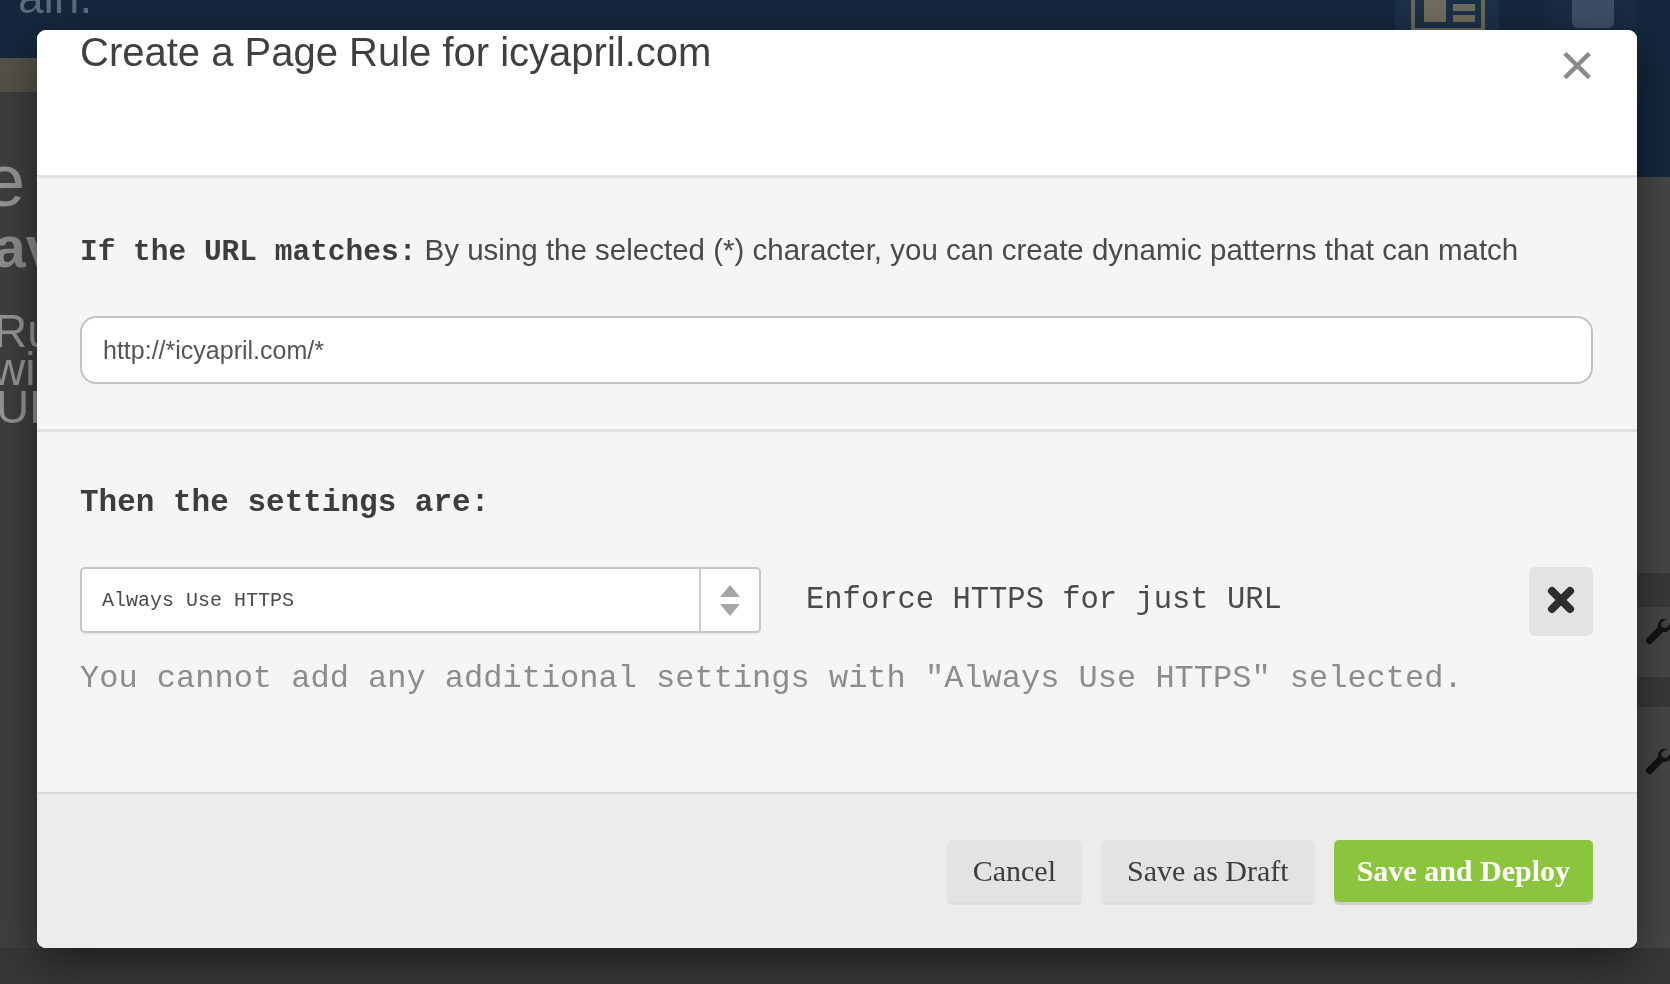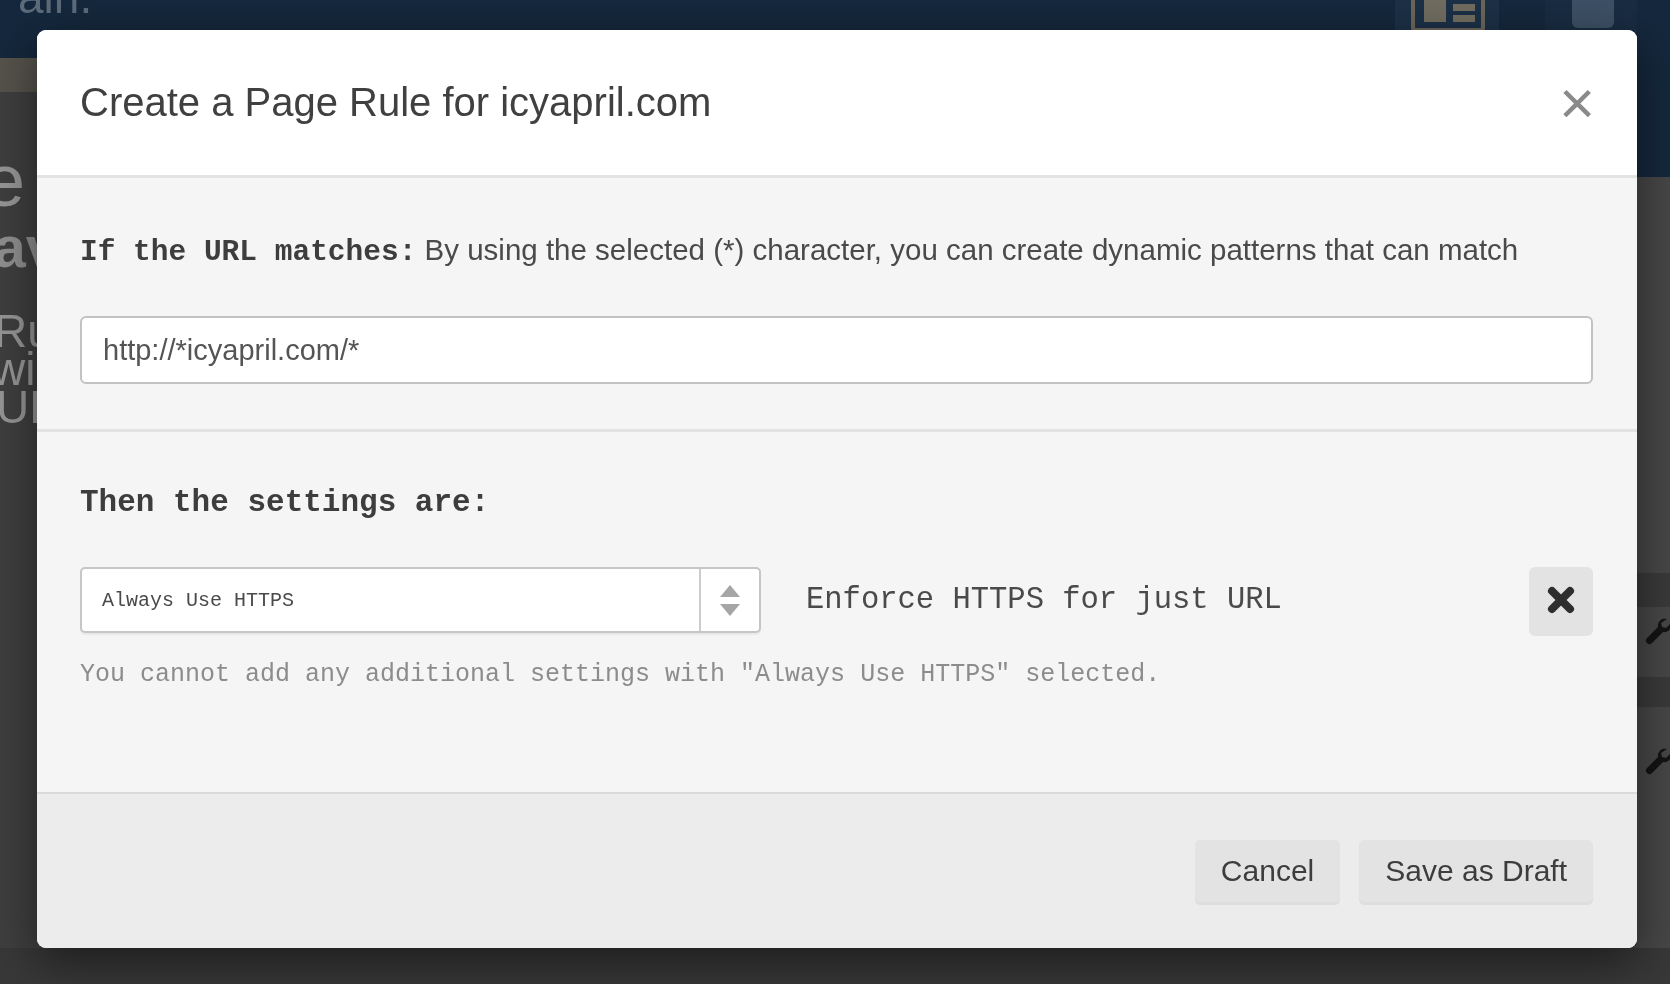--- a/index.html
+++ b/index.html
@@ -35,61 +35,61 @@
   .right-line{position:absolute;left:1637px;top:965px;width:33px;height:3px;background:#2e2e2e;}
   .wrench{position:absolute;left:1642px;}
   .w1{top:616px;} .w2{top:746px;}
 
   .bottom-strip{position:absolute;left:0;top:948px;width:1670px;height:36px;background:#383838;}
 
   
   .modal{position:absolute;left:37px;top:30px;width:1600px;height:918px;background:#ffffff;
          border-radius:9px;box-shadow:0 14px 48px rgba(0,0,0,.5);overflow:hidden;
          display:flex;flex-direction:column;}
-  .modal-header{height:145px;flex:0 0 auto;display:flex;align-items:center;
+  .modal-header{height:145px;flex:0 0 auto;display:flex;align-items:flex-start;
                 justify-content:space-between;padding:0 30px 0 43px;background:#fff;}
   .modal-title{font-size:40px;font-weight:400;color:#404040;margin:0;}
   .close-btn{border:none;background:none;width:60px;height:70px;cursor:pointer;
              font-size:62px;line-height:60px;color:#8a8a8a;font-family:inherit;padding:0;}
   .hr{height:3px;background:#e3e3e3;flex:0 0 auto;}
 
   .modal-body{flex:1 1 auto;background:#f5f5f5;}
   .url-section{padding:50px 44px 0 43px;}
   .url-desc{font-size:29.5px;line-height:44px;color:#4a4a4a;margin:0;}
   .url-desc .bold{font-weight:700;color:#3d3d3d;font-family:Liberation Mono, monospace;}
   .url-desc .line2{display:block;}
   .learn-link{color:#2f7dc0;text-decoration:none;margin-left:9px;cursor:pointer;}
   .url-input{display:block;margin-top:42px;width:100%;box-sizing:border-box;height:68px;
-             border:2px solid #c2c2c2;border-radius:6px;background:#fff;padding:0 21px;
-             font-size:29px;color:#555;font-family:inherit;outline:none;}
+             border:2px solid #c2c2c2;border-radius:16px;background:#fff;padding:0 21px;
+             font-size:25px;color:#555;font-family:inherit;outline:none;}
 
   .section-divider{margin-top:45px;height:3px;background:#e2e2e2;}
 
   .settings-section{padding:53px 44px 0 43px;font-family:Liberation Mono, monospace;}
   .settings-heading{font-size:31px;font-weight:700;color:#3d3d3d;margin:0;}
   .setting-row{margin-top:47px;display:flex;align-items:stretch;height:66px;}
   .select-box{width:681px;box-sizing:border-box;background:#fff;border:2px solid #c6c6c6;
               border-radius:5px;display:flex;cursor:pointer;box-shadow:0 2px 1px rgba(0,0,0,.05);}
   .select-value{flex:1;display:flex;align-items:center;padding-left:20px;font-size:20px;color:#4a4a4a;}
   .select-stepper{width:58px;border-left:2px solid #ccc;display:flex;flex-direction:column;
                   align-items:center;justify-content:center;gap:7px;}
   .tri-up{width:0;height:0;border-left:10px solid transparent;border-right:10px solid transparent;
           border-bottom:12px solid #a6a6a6;}
   .tri-down{width:0;height:0;border-left:10px solid transparent;border-right:10px solid transparent;
             border-top:12px solid #a6a6a6;}
   .setting-desc{margin-left:45px;align-self:center;font-size:30.5px;color:#4a4a4a;}
   .remove-btn{margin-left:auto;width:64px;height:66px;border:none;border-radius:6px;background:#e3e3e3;
               display:flex;align-items:center;justify-content:center;cursor:pointer;
               box-shadow:0 3px 0 rgba(0,0,0,.07);}
-  .helper-text{margin-top:27px;font-size:25px;color:#8c8c8c;}
+  .helper-text{margin-top:27px;font-size:32px;color:#8c8c8c;}
 
   .modal-footer{flex:0 0 auto;height:156px;background:#ececec;border-top:2px solid #dadada;
                 box-sizing:border-box;display:flex;align-items:center;justify-content:flex-end;
                 gap:19px;padding-right:44px;}
-  .btn{height:62px;border:none;border-radius:5px;font-family:Liberation Sans, sans-serif;font-size:30px;
+  .btn{height:62px;border:none;border-radius:5px;font-family:Liberation Serif, serif;font-size:30px;
        padding:0 26px;cursor:pointer;}
   .btn-gray{background:#e3e3e3;color:#3d3d3d;box-shadow:0 3px 0 rgba(0,0,0,.06);}
   .btn-green{background:#8bc53e;color:#ffffff;font-weight:700;padding:0 23px;
              box-shadow:0 3px 0 rgba(0,0,0,.12);}
 </style>
 </head>
 <body>
 
 <div class="screen">
 
@@ -166,16 +166,17 @@
           </button>
         </div>
 
         <div class="helper-text">You cannot add any additional settings with "Always Use HTTPS" selected.</div>
       </div>
     </div>
 
     <div class="modal-footer">
       <button class="btn btn-gray">Cancel</button>
       <button class="btn btn-gray">Save as Draft</button>
+      <button class="btn btn-green">Save and Deploy</button>
     </div>
 
   </div>
 </div>
 
 </body></html>

